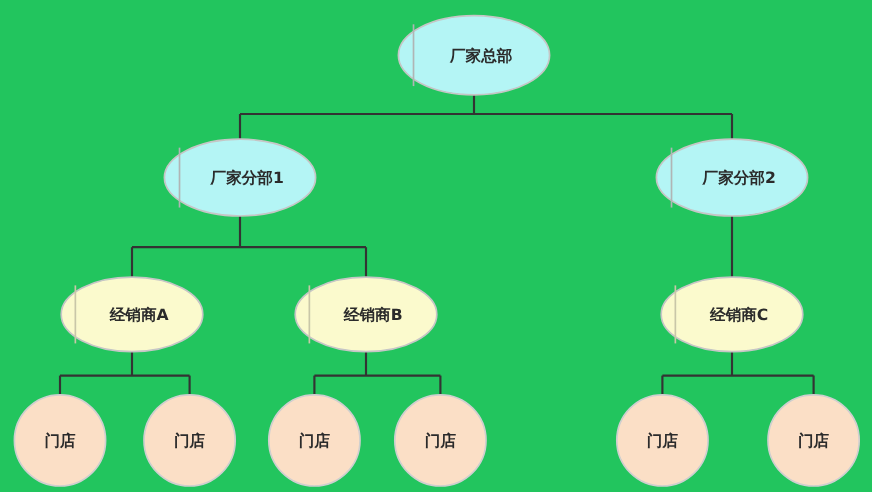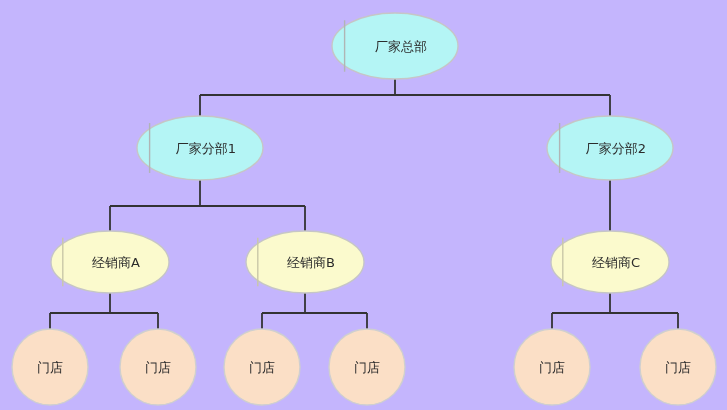--- a/index.html
+++ b/index.html
@@ -11,21 +11,22 @@
   body {
     width: 727px;
     height: 410px;
     overflow: hidden;
     font-family: "DejaVu Sans", "Liberation Sans", sans-serif;
   }
   #chart-root {
     position: relative;
     width: 727px;
     height: 410px;
-    background: #c4b5fd;
+    background: #22c55e;
+    font-weight: bold;
   }
   #tree-svg {
     display: block;
     width: 727px;
     height: 410px;
   }
   .node-shape {
     stroke-width: 1.4px;
   }
   .node-divider {

